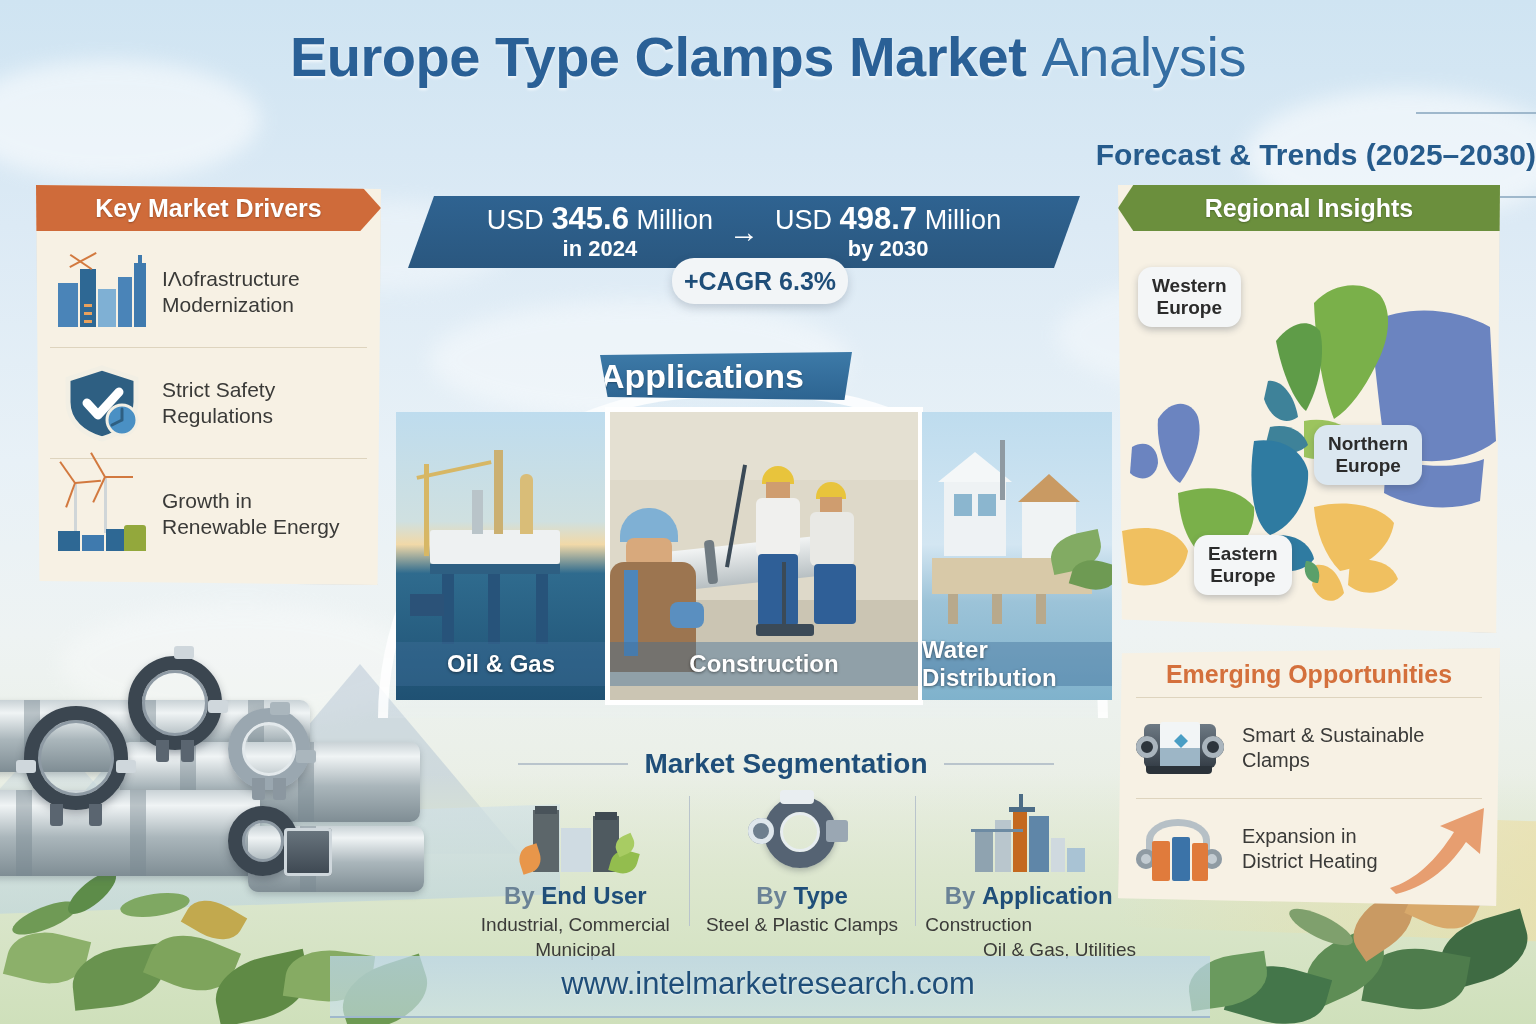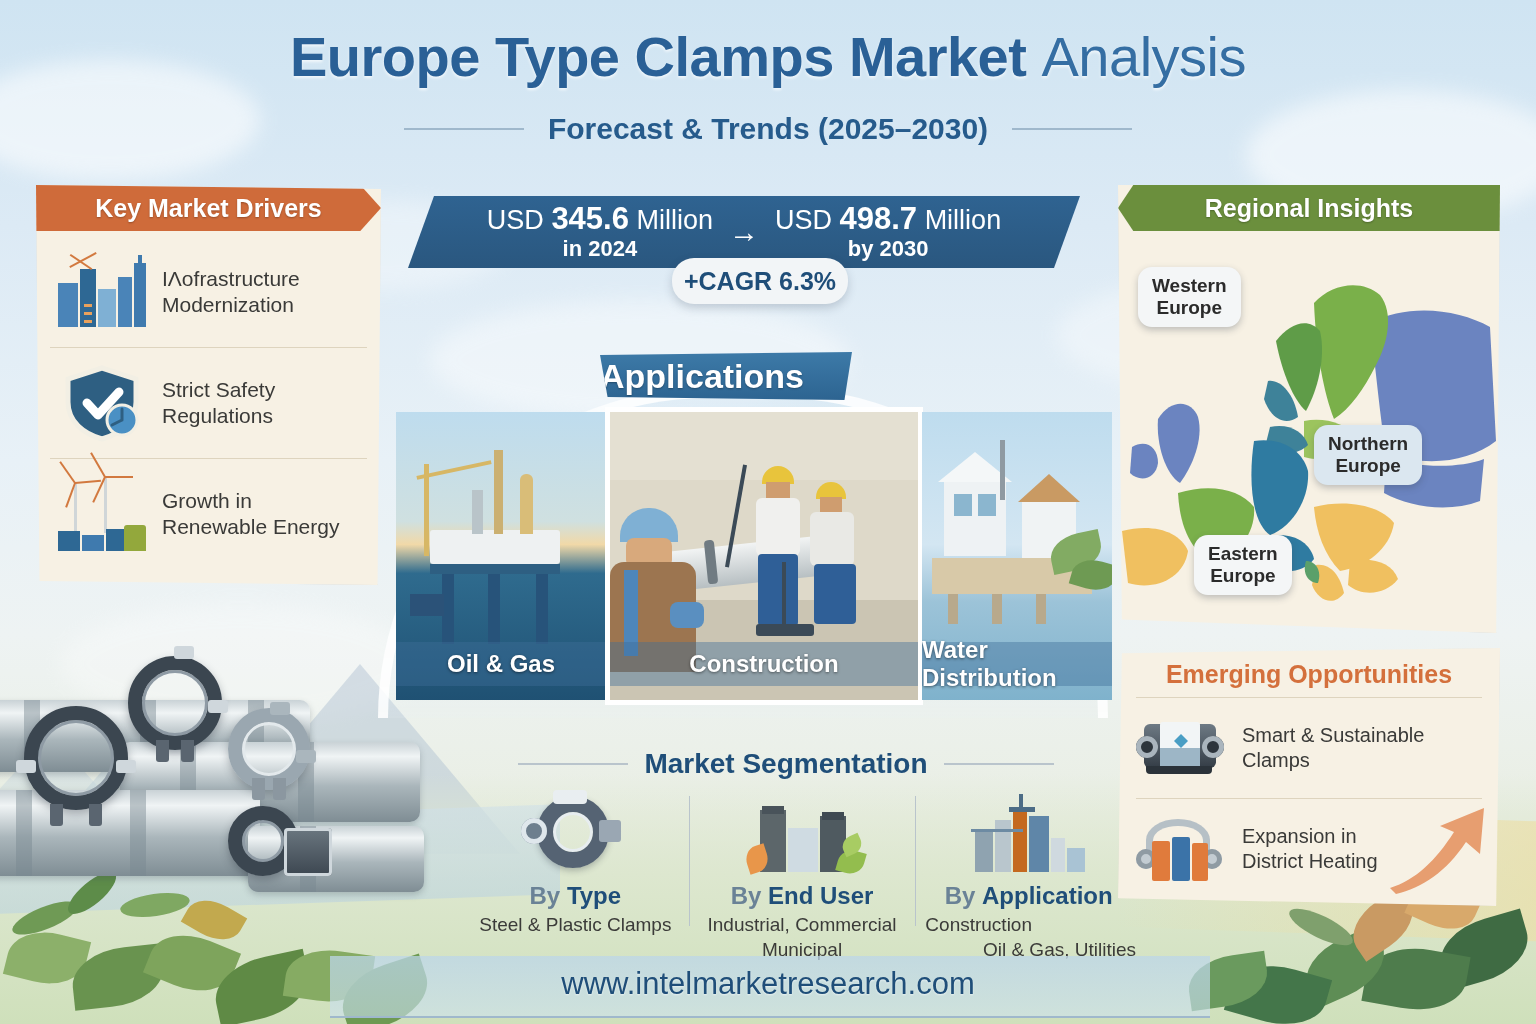--- a/index.html
+++ b/index.html
@@ -64,21 +64,21 @@
 
   
   .title {
     position:absolute; top:24px; left:0; right:0; text-align:center;
     font-size:56px; font-weight:bold; color:#2a6096; letter-spacing:-.5px;
     text-shadow:0 2px 3px rgba(255,255,255,.7);
   }
   .title .light { font-weight:normal; color:#356ea3; }
   .subtitle-row {
     position:absolute; top:112px; left:0; right:0;
-    display:flex; align-items:center; justify-content:center; gap:24px;
+    display:flex; align-items:flex-end; justify-content:center; gap:24px;flex-direction:column;
   }
   .sub-rule { width:120px; height:2px; background:#9fb8cc; }
   .subtitle { font-size:30px; font-weight:bold; color:#265b8c; white-space:nowrap; }
 
   
   .card {
     position:absolute;
     background:#f7f1e4;
     box-shadow:0 6px 16px rgba(60,70,85,.22);
   }
@@ -535,49 +535,49 @@
 <div class="seg-title-row">
   <div class="seg-rule"></div>
   <div class="seg-title">Market Segmentation</div>
   <div class="seg-rule"></div>
 </div>
 
 <div class="seg-row">
 
   <div class="seg-col">
     <div class="seg-icon">
-      <div class="shape" style="left:22px;top:6px;width:72px;height:72px;border-radius:50%;border:16px solid #556373;box-shadow:inset 0 0 0 3px #e7edf0, 0 3px 6px rgba(50,60,70,.3);"></div>
-      <div class="shape" style="left:6px;top:28px;width:26px;height:26px;background:#6e7f8e;border-radius:50%;box-shadow:inset 0 0 0 5px #dfe7ec;"></div>
-      <div class="shape" style="left:84px;top:30px;width:22px;height:22px;background:#9aa7b3;border-radius:3px;"></div>
-      <div class="shape" style="left:38px;top:0;width:34px;height:14px;background:#e9eef1;border-radius:4px;"></div>
-    </div>
-    <div class="seg-name">
-      <span class="w">By</span>
-      <b>Type</b>
-    </div>
-    <div class="seg-desc">Steel &amp; Plastic Clamps</div>
-  </div>
-
-  <div class="seg-col">
-    <div class="seg-icon">
       <div class="shape" style="left:18px;bottom:4px;width:26px;height:62px;background:#5c666a;"></div>
       <div class="shape" style="left:20px;bottom:62px;width:22px;height:8px;background:#49535a;"></div>
       <div class="shape" style="left:46px;bottom:4px;width:30px;height:44px;background:#cfdbe2;"></div>
       <div class="shape" style="left:78px;bottom:4px;width:26px;height:56px;background:#4f5a60;"></div>
       <div class="shape" style="left:80px;bottom:56px;width:22px;height:8px;background:#3f4a52;"></div>
       <div class="leaf" style="left:4px;bottom:4px;width:22px;height:26px;background:#e8964a;transform:rotate(-18deg);"></div>
       <div class="leaf" style="left:96px;bottom:2px;width:26px;height:24px;background:#93bd4e;transform:rotate(16deg);"></div>
       <div class="leaf" style="left:100px;bottom:22px;width:20px;height:18px;background:#a8cc63;transform:rotate(-24deg);"></div>
     </div>
     <div class="seg-name">
       <span class="w">By</span>
       <b>End User</b>
     </div>
     <div class="seg-desc">Industrial, Commercial</div>
     <div class="seg-desc2">Municipal</div>
+  </div>
+
+  <div class="seg-col">
+    <div class="seg-icon">
+      <div class="shape" style="left:22px;top:6px;width:72px;height:72px;border-radius:50%;border:16px solid #556373;box-shadow:inset 0 0 0 3px #e7edf0, 0 3px 6px rgba(50,60,70,.3);"></div>
+      <div class="shape" style="left:6px;top:28px;width:26px;height:26px;background:#6e7f8e;border-radius:50%;box-shadow:inset 0 0 0 5px #dfe7ec;"></div>
+      <div class="shape" style="left:84px;top:30px;width:22px;height:22px;background:#9aa7b3;border-radius:3px;"></div>
+      <div class="shape" style="left:38px;top:0;width:34px;height:14px;background:#e9eef1;border-radius:4px;"></div>
+    </div>
+    <div class="seg-name">
+      <span class="w">By</span>
+      <b>Type</b>
+    </div>
+    <div class="seg-desc">Steel &amp; Plastic Clamps</div>
   </div>
 
   <div class="seg-col">
     <div class="seg-icon">
       <div class="shape" style="left:6px;bottom:4px;width:18px;height:40px;background:#8fa3b0;"></div>
       <div class="shape" style="left:26px;bottom:4px;width:16px;height:52px;background:#b9c6cd;"></div>
       <div class="shape" style="left:44px;bottom:4px;width:14px;height:64px;background:#c4691f;"></div>
       <div class="shape" style="left:60px;bottom:4px;width:20px;height:56px;background:#5f86a8;"></div>
       <div class="shape" style="left:82px;bottom:4px;width:14px;height:34px;background:#cfd9df;"></div>
       <div class="shape" style="left:98px;bottom:4px;width:18px;height:24px;background:#a9c3d4;"></div>

